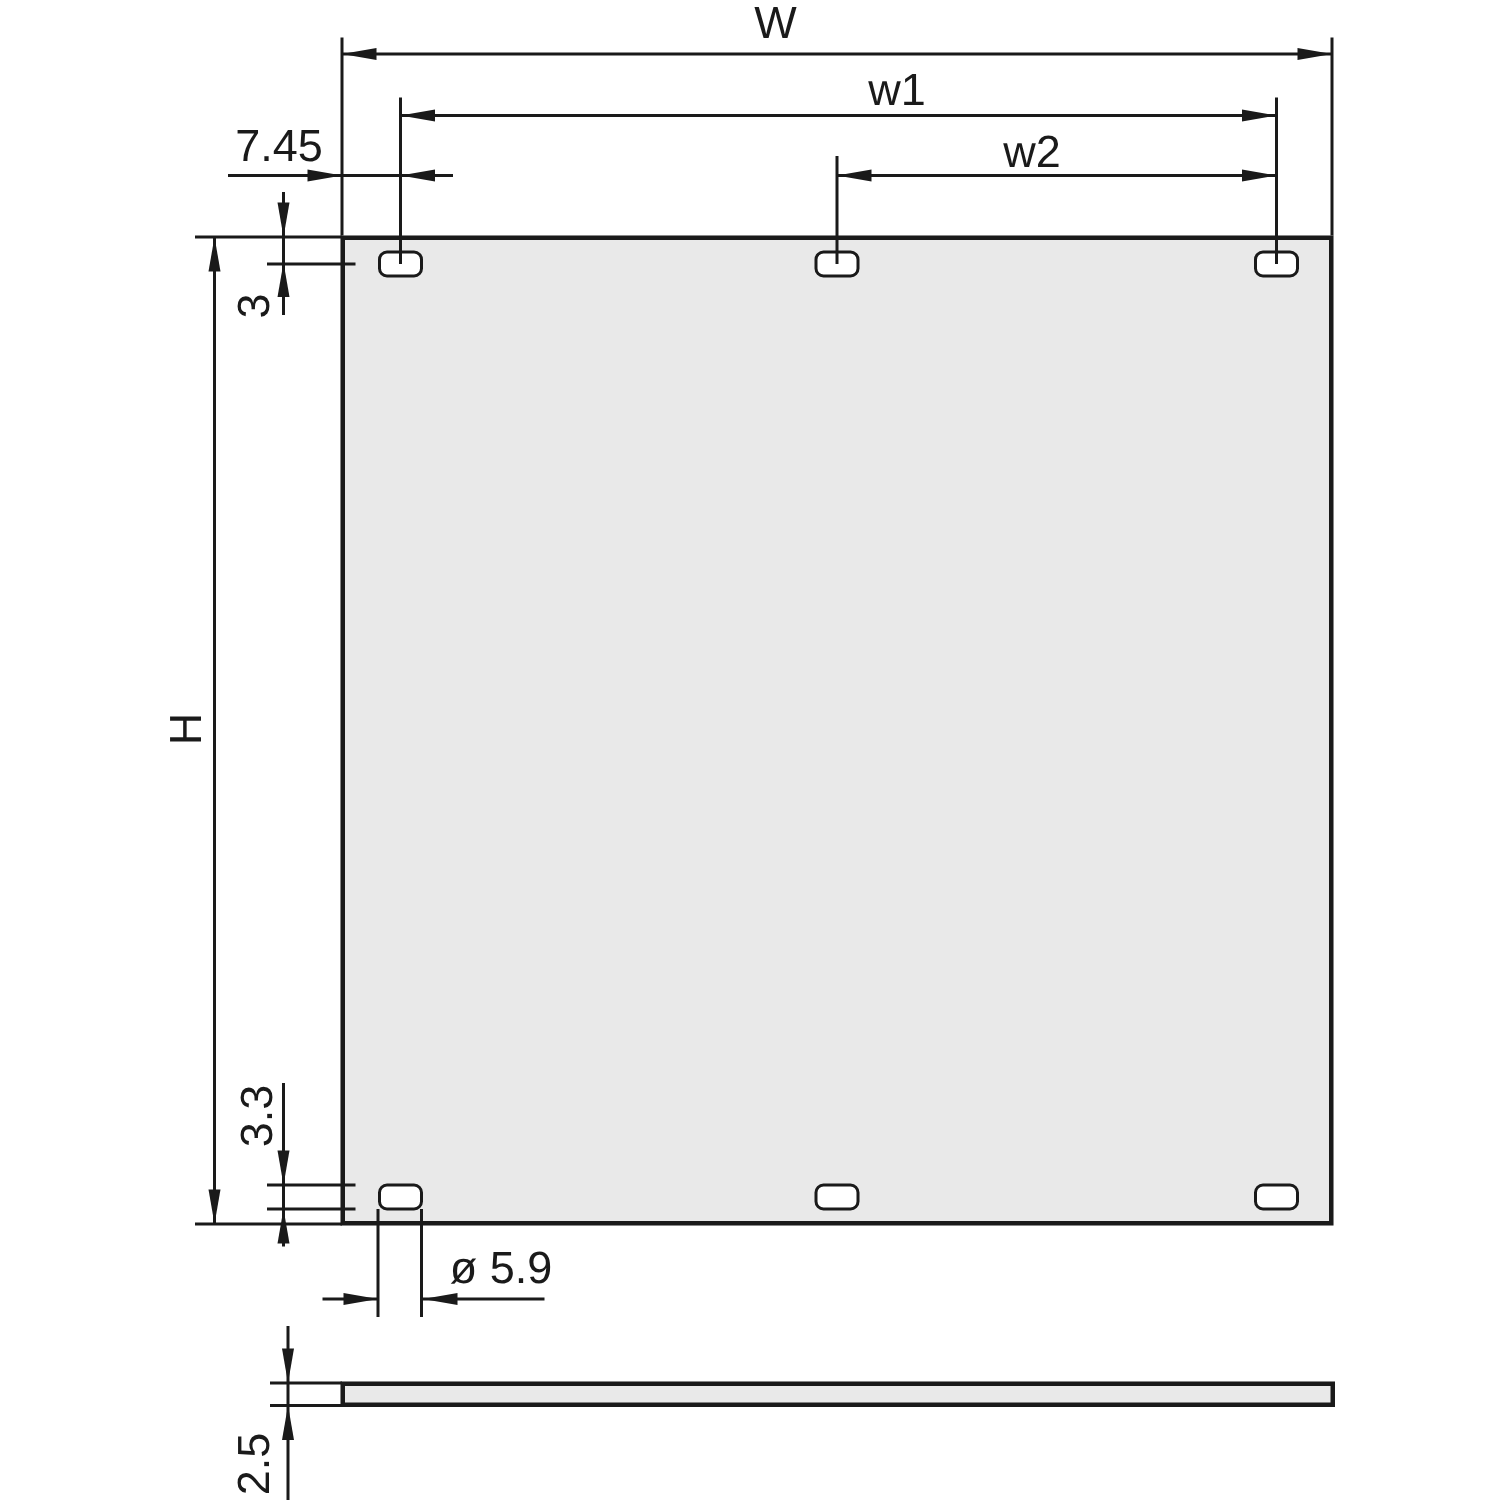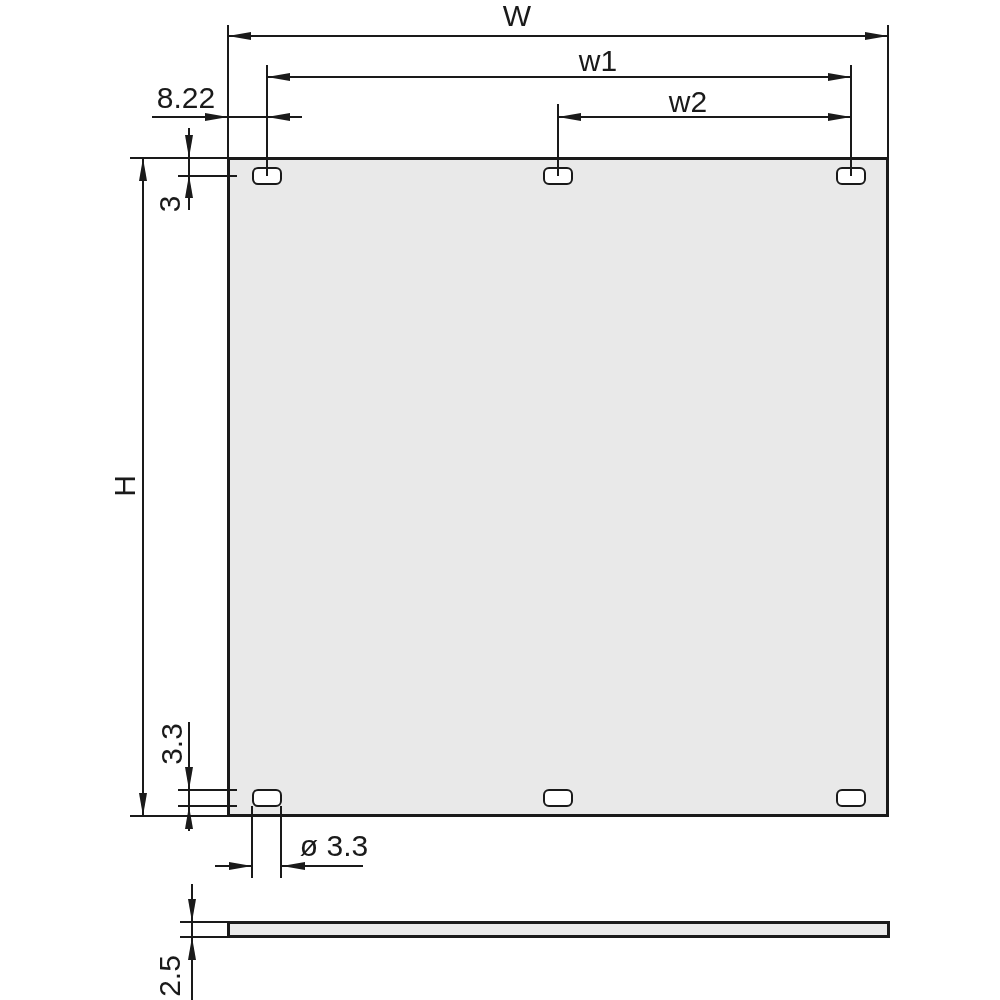--- a/index.html
+++ b/index.html
@@ -83,20 +83,20 @@
   <div class="arrow down" style="left:185px;top:767px;"></div>
   <div class="arrow up" style="left:185px;top:806px;"></div>
   <div class="arrow right" style="left:229px;top:862px;"></div>
   <div class="arrow left" style="left:282px;top:862px;"></div>
   <div class="arrow down" style="left:188px;top:899px;"></div>
   <div class="arrow up" style="left:188px;top:937px;"></div>
 
   <div class="lbl" style="left:487px;top:0px;width:60px;height:32px;">W</div>
   <div class="lbl" style="left:568px;top:45px;width:60px;height:32px;text-align:right;">w1</div>
   <div class="lbl" style="left:658px;top:86px;width:60px;height:32px;">w2</div>
-  <div class="lbl" style="left:146px;top:82px;width:80px;height:32px;">8.22</div>
+  <div class="lbl" style="left:146px;top:82px;width:80px;height:32px;">7.45</div>
   <div class="lbl rot" style="left:150px;top:182px;width:40px;height:44px;">3</div>
   <div class="lbl rot" style="left:103px;top:464px;width:44px;height:44px;">H</div>
   <div class="lbl rot" style="left:132px;top:724px;width:80px;height:40px;">3.3</div>
-  <div class="lbl" style="left:284px;top:830px;width:100px;height:32px;">ø 3.3</div>
+  <div class="lbl" style="left:284px;top:830px;width:100px;height:32px;">ø 5.9</div>
   <div class="lbl rot" style="left:130px;top:956px;width:80px;height:40px;">2.5</div>
 
 </div>
 
 </body></html>

